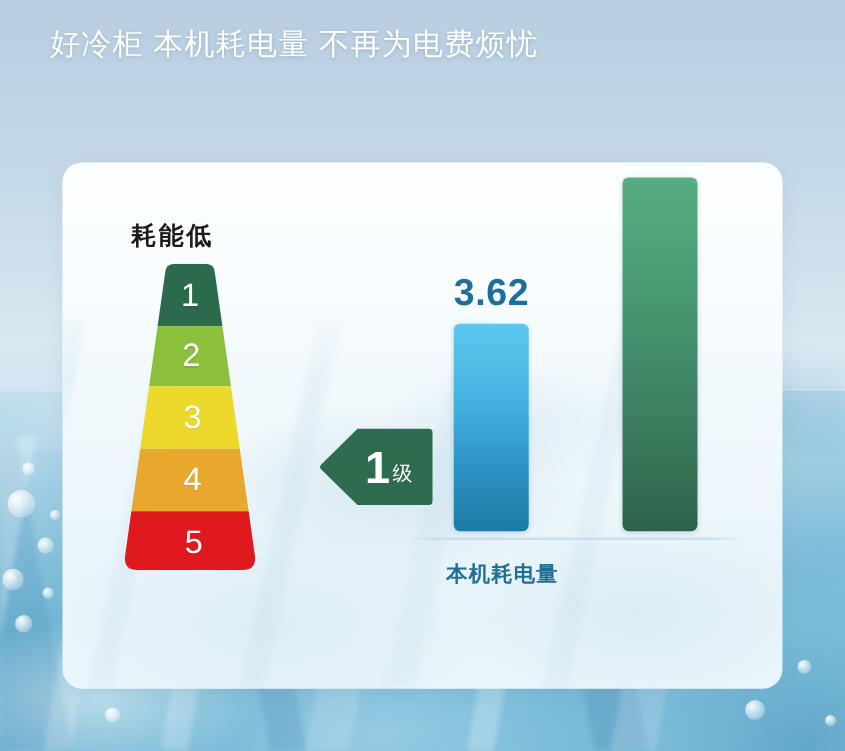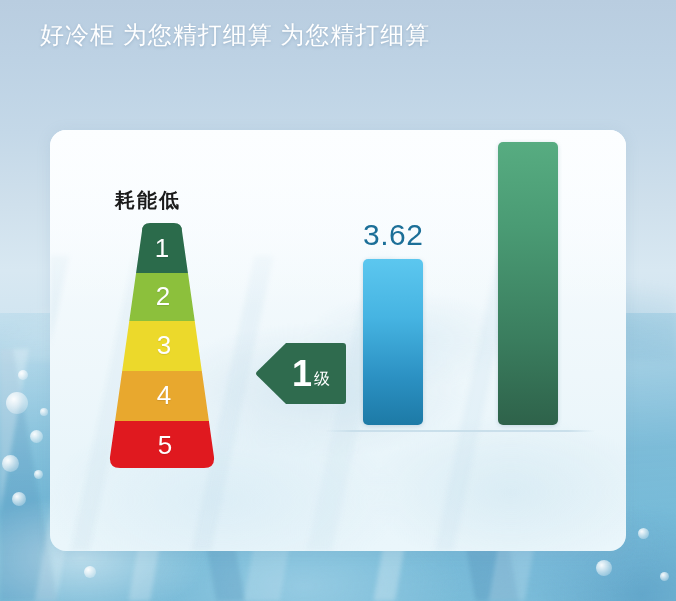--- a/index.html
+++ b/index.html
@@ -132,24 +132,23 @@
   }
   .card-fade {
     position:absolute; left:0; right:0; top:0; height:42%;
     background: linear-gradient(180deg, rgba(252,254,255,.96) 0%, rgba(250,253,255,.55) 60%, rgba(250,253,255,0) 100%);
     pointer-events:none;
   }
 
   
   #pyramid-block {
     position: absolute;
-    left: 52px;
+    left: 42px;
     top: 45px;
     width: 205px;
-    margin-top: 12px;
   }
 
   .pyr-label {
     font-size: 20px;
     font-weight: 700;
     color: #1b1b1b;
     letter-spacing: 2px;
     text-align: left;
     padding-left: 13px;
   }
@@ -219,21 +218,21 @@
     height: 100%;
   }
   #col-self  { left: 12px; }
   #col-other { left: 147px; }
 
   .bar-value {
     position: absolute;
     width: 60px;
     text-align: center;
     font-size: 30px;
-    font-weight: 400;
+    font-weight: 700;
     color: #1c6f98;
     letter-spacing: .5px;
   }
 
   .bar {
     position: absolute;
     width: 60px;
     border-radius: 5px;
     box-shadow: 0 1px 4px rgba(70,110,140,.22);
   }
@@ -293,21 +292,21 @@
   <div class="bubble" style="left:2px;  top:455px; width:17px; height:17px;"></div>
   <div class="bubble" style="left:34px; top:470px; width:9px;  height:9px;"></div>
   <div class="bubble" style="left:12px; top:492px; width:14px; height:14px;"></div>
   <div class="bubble" style="left:40px; top:408px; width:8px;  height:8px;"></div>
   <div class="bubble" style="left:18px; top:370px; width:10px; height:10px;"></div>
   <div class="bubble" style="left:596px;top:560px; width:16px; height:16px;"></div>
   <div class="bubble" style="left:638px;top:528px; width:11px; height:11px;"></div>
   <div class="bubble" style="left:660px;top:572px; width:9px;  height:9px;"></div>
   <div class="bubble" style="left:84px; top:566px; width:12px; height:12px;"></div>
 
-  <div id="title">好冷柜 为您精打细算 为您精打细算</div>
+  <div id="title">好冷柜 本机耗电量 不再为电费烦忧</div>
 
   <div id="card">
     <div class="card-tex card-tex-mtn"></div>
     <div class="card-tex card-tex-streak"></div>
     <div class="card-fade"></div>
 
     <div id="pyramid-block">
 
       <div class="pyr-label" id="pyr-label-low">耗能低</div>
 
@@ -354,19 +353,20 @@
       <div class="bar-col" id="col-self">
         <div class="bar-value" style="left:26px; top:48px;">3.62</div>
         <div class="bar" id="bar-self"></div>
       </div>
 
       <div class="bar-col" id="col-other">
         <div class="bar" id="bar-other"></div>
       </div>
 
       <div class="bar-caption" style="left:12px;">
+        <div class="cap-main" id="cap-self-main">本机耗电量</div>
       </div>
 
 
     </div>
 
   </div>
 </div>
 
 </body></html>

